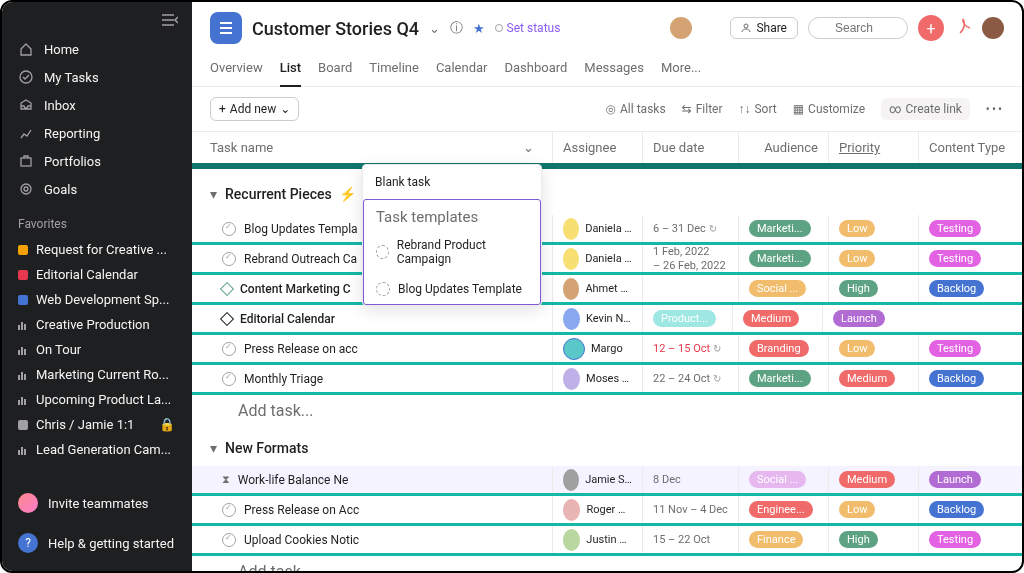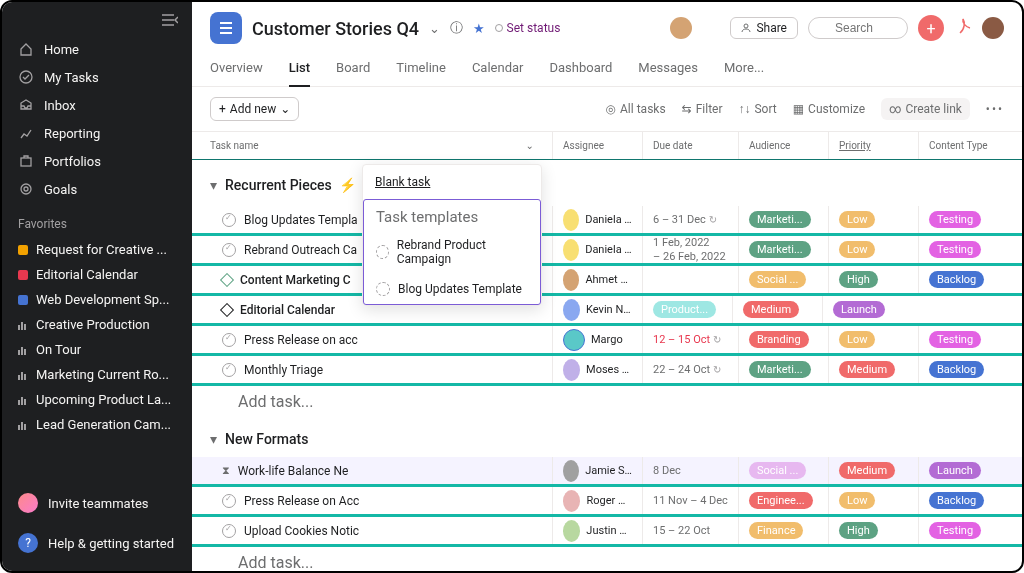--- a/index.html
+++ b/index.html
@@ -25,52 +25,52 @@
 
 .main { flex: 1; display: flex; flex-direction: column; overflow: hidden; }
 
 
 .header { display: flex; align-items: center; padding: 10px 18px 6px; gap: 10px; }
 .project-icon { width: 32px; height: 32px; border-radius: 8px; background: #4573d2; color: #fff; display: flex; align-items: center; justify-content: center; }
 .project-title { font-size: 18px; font-weight: 500; }
 .header-chevron { color: #6d6e6f; }
 .info-icon { color: #6d6e6f; }
 .star-icon { color: #4573d2; }
-.set-status { color: #701a75; font-size: 12px; display: flex; align-items: center; gap: 4px; }
+.set-status { color: #8b5cf6; font-size: 12px; display: flex; align-items: center; gap: 4px; }
 .status-dot { width: 8px; height: 8px; border: 1px solid #a2a0a2; border-radius: 50%; }
 .header-right { margin-left: auto; display: flex; align-items: center; gap: 10px; }
 .avatar { width: 24px; height: 24px; border-radius: 50%; background: #d4a373; }
 .avatar.sm { width: 22px; height: 22px; }
 .share-btn { border: 1px solid #cfcbcb; padding: 3px 10px; border-radius: 6px; display: flex; align-items: center; gap: 5px; font-size: 12px; cursor: pointer; margin-left: 28px; }
 .search { border: 1px solid #cfcbcb; border-radius: 14px; padding: 3px 10px 3px 26px; width: 100px; font-size: 12px; position: relative; color: #6d6e6f; }
 .search-wrap { position: relative; }
 .search-wrap .mag { position: absolute; left: 8px; top: 4px; color: #6d6e6f; }
 .plus-btn { width: 26px; height: 26px; border-radius: 50%; background: #f06a6a; color: #fff; display: flex; align-items: center; justify-content: center; font-size: 16px; cursor: pointer; }
 .anim-icon { color: #f06a6a; font-size: 18px; }
 
 
-.tabs { display: flex; gap: 26px; padding: 4px 18px 0; border-bottom: 1px solid #edeae9; font-size: 13px; color: #6d6e6f; }
+.tabs { display: flex; gap: 17px; padding: 4px 18px 0; border-bottom: 1px solid #edeae9; font-size: 13px; color: #6d6e6f; }
 .tab { padding: 6px 0 10px; cursor: pointer; }
 .tab.active { color: #1e1f21; font-weight: 500; border-bottom: 2px solid #1e1f21; margin-bottom: -1px; }
 
 
 .toolbar { display: flex; align-items: center; padding: 10px 18px; gap: 12px; font-size: 12px; color: #6d6e6f; border-bottom: 1px solid #edeae9; }
 .add-new { border: 1px solid #cfcbcb; padding: 4px 8px; border-radius: 6px; display: flex; align-items: center; gap: 4px; color: #1e1f21; cursor: pointer; }
 .toolbar-right { margin-left: auto; display: flex; align-items: center; gap: 16px; }
 .toolbar-item { display: flex; align-items: center; gap: 4px; cursor: pointer; }
 .create-link { background: #f5f3f3; padding: 4px 8px; border-radius: 6px; }
 .dots { cursor: pointer; letter-spacing: 2px; }
 
 
-.col-headers { display: flex; border-bottom: 1px solid #0f766e; font-size: 10px; color: #6d6e6f; }
+.col-headers { display: flex; border-bottom: 6px solid #0f766e; font-size: 13px; color: #6d6e6f; }
 .col-task { width: 360px; padding: 8px 18px; display: flex; justify-content: space-between; align-items: center; }
 .col { border-left: 1px solid #edeae9; padding: 8px 10px; }
 .col-assignee { width: 90px; }
 .col-due { width: 96px; }
-.col-aud { width: 90px; }
+.col-aud { width: 90px; text-align: right; }
 .col-pri { width: 90px; text-decoration: underline; }
 .col-ct { flex: 1; }
 
 
 .content { flex: 1; overflow-y: auto; position: relative; }
 .section-hdr { display: flex; align-items: center; gap: 8px; padding: 14px 18px 10px; font-weight: 500; font-size: 14px; }
 .section-chevron { color: #6d6e6f; cursor: pointer; }
 .bolt { color: #f2a100; }
 .section-add { width: 22px; height: 22px; border: 1.5px solid #7b5cd6; border-radius: 5px; display: flex; align-items: center; justify-content: center; cursor: pointer; color: #1e1f21; }
 .section-dots { color: #6d6e6f; cursor: pointer; letter-spacing: 2px; }
@@ -92,21 +92,21 @@
 .cell-aud { width: 90px; }
 .cell-pri { width: 90px; }
 .cell-ct { flex: 1; }
 .assignee-name { overflow: hidden; text-overflow: ellipsis; white-space: nowrap; font-size: 11px; }
 .pill { padding: 2px 8px; border-radius: 10px; font-size: 11px; white-space: nowrap; overflow: hidden; text-overflow: ellipsis; max-width: 70px; }
 .recur { color: #a2a0a2; font-size: 10px; margin-left: 3px; }
 .add-task { padding: 6px 0 6px 46px; color: #6d6e6f; font-size: 16px; cursor: pointer; }
 
 
 .popup { position: absolute; left: 360px; top: 162px; width: 180px; background: #fff; border: 1px solid #edeae9; box-shadow: 0 4px 16px rgba(0,0,0,0.12); border-radius: 4px; z-index: 20; font-size: 12px; }
-.popup-item { padding: 10px 12px; cursor: pointer; text-decoration: underline; }
+.popup-item { padding: 10px 12px; cursor: pointer; }
 .popup-section { border: 1.5px solid #7b5cd6; border-radius: 3px; margin: 0; }
 .popup-label { padding: 8px 12px 4px; color: #6d6e6f; font-size: 15px; }
 .popup-template { display: flex; align-items: center; gap: 8px; padding: 8px 12px; cursor: pointer; }
 .template-icon { width: 14px; height: 14px; border: 1px dashed #a2a0a2; border-radius: 50%; }
 
 
 .av1 { background: #f8df72; }
 .av2 { background: #d4a373; }
 .av3 { background: #8aa8f0; }
 .av4 { background: #5ac8c8; border: 1.5px solid #4573d2; }
@@ -218,20 +218,25 @@
           </span>
           <span class="fav-label">Marketing Current Ro...</span>
         </div>
         <div class="fav-item">
           <span class="fav-bars">
             <span style="height:5px"></span>
             <span style="height:8px"></span>
             <span style="height:6px"></span>
           </span>
           <span class="fav-label">Upcoming Product La...</span>
+        </div>
+        <div class="fav-item">
+          <span class="fav-dot" style="background:#a2a0a2"></span>
+          <span class="fav-label">Chris / Jamie 1:1</span>
+          <span style="margin-left:auto;color:#a2a0a2">🔒</span>
         </div>
         <div class="fav-item">
           <span class="fav-bars">
             <span style="height:5px"></span>
             <span style="height:8px"></span>
             <span style="height:6px"></span>
           </span>
           <span class="fav-label">Lead Generation Cam...</span>
         </div>
       </div>

